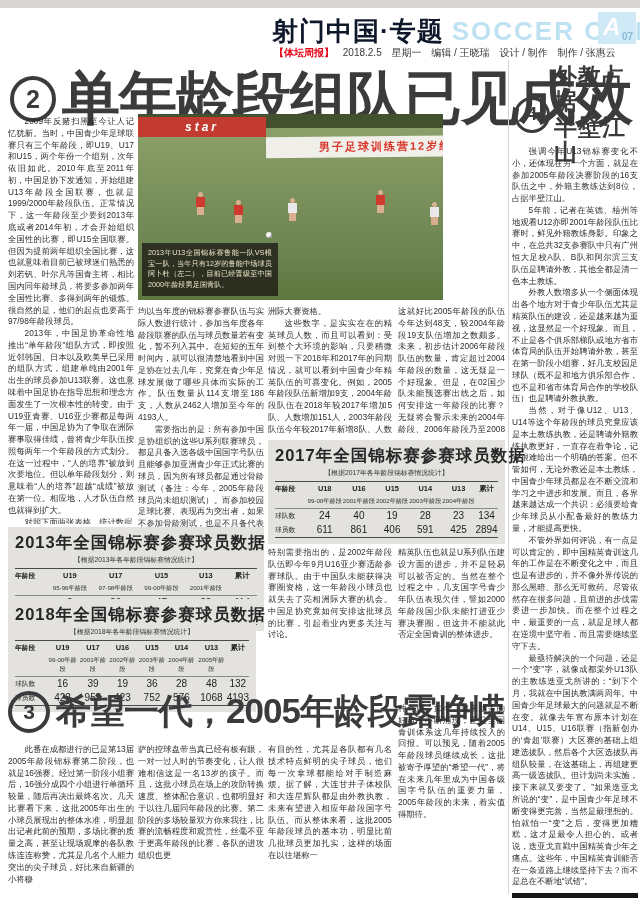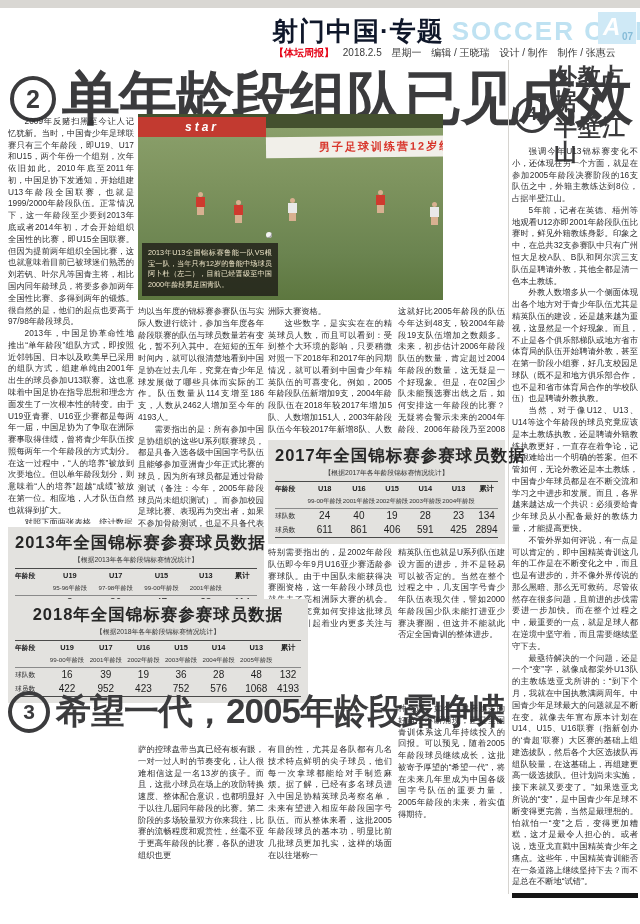--- a/index.html
+++ b/index.html
@@ -185,21 +185,21 @@
             <td class="rowlabel">球员数</td>
             <td class="val">141</td>
             <td class="val">860</td>
             <td class="val">992</td>
             <td class="val">469</td>
             <td class="val">2462</td>
           </tr>
         </tbody>
       </table>
     </div>
-  <div class="tablebox" style="left:8px;top:599px;width:300px;">
+  <div class="tablebox" style="left:8px;top:599px;width:248px;">
       <div class="tb-title">2018年全国锦标赛参赛球员数据</div>
       <div class="tb-src">【根据2018年各年龄段锦标赛情况统计】</div>
       <table class="dtable">
         <tbody>
           <tr>
             <th class="corner">年龄段</th>
             <th class="age">U19</th>
             <th class="age">U17</th>
             <th class="age">U16</th>
             <th class="age">U15</th>
@@ -282,25 +282,28 @@
             <td class="val">2894</td>
           </tr>
         </tbody>
       </table>
     </div>
 
   <div class="h3row">
     <span class="circle-num">3</span>
     <span class="h3-title">希望一代，2005年龄段露峥嵘</span>
   </div>
+  <div class="bodytext" style="left:8px;top:744px;width:126px;height:172px;">
+      <p>此番在成都进行的已是第13届2005年龄段锦标赛第二阶段，也就是16强赛。经过第一阶段小组赛后，16强分成四个小组进行单循环较量，随后再决出最终名次。几天比赛看下来，这批2005年出生的小球员展现出的整体水准，明显超出记者此前的预期，多场比赛的质量之高，甚至让现场观摩的各队教练连连称赞，尤其是几名个人能力突出的尖子球员，好比来自新疆的小将穆</p>
+    </div>
   <div class="bodytext" style="left:138px;top:744px;width:126px;height:172px;">
       <p class="cont">萨的控球盘带当真已经有板有眼，一对一过人时的节奏变化，让人很难相信这是一名13岁的孩子。而且，这批小球员在场上的攻防转换速度、整体配合意识，也都明显好于以往几届同年龄段的比赛。第二阶段的多场较量双方你来我往，比赛的流畅程度和观赏性，丝毫不亚于更高年龄段的比赛，各队的进攻组织也更</p>
     </div>
   <div class="bodytext" style="left:268px;top:744px;width:124px;height:172px;">
-      <p class="cont">有目的性，尤其是各队都有几名技术特点鲜明的尖子球员，他们每一次拿球都能给对手制造麻烦。据了解，已经有多名球员进入中国足协精英球员考察名单，未来有望进入相应年龄段国字号队伍。而从整体来看，这批2005年龄段球员的基本功，明显比前几批球员更加扎实，这样的场面在以往堪称一</p>
+      <p class="cont">有目的性，尤其是各队都有几名技术特点鲜明的尖子球员，他们每一次拿球都能给对手制造麻烦。据了解，大连甘井子体校队和大连星辉队都是由外教执教，未来有望进入相应年龄段国字号队伍。而从整体来看，这批2005年龄段球员的基本功，明显比前几批球员更加扎实，这样的场面在以往堪称一</p>
     </div>
   <div class="bodytext" style="left:398px;top:703px;width:107px;height:172px;">
       <p class="cont">种奇迹。如今，越来越多的好苗子不断涌现，正是全国青训体系这几年持续投入的回报。可以预见，随着2005年龄段球员继续成长，这批被寄予厚望的“希望一代”，将在未来几年里成为中国各级国字号队伍的重要力量，2005年龄段的未来，着实值得期待。</p>
     </div>
 
   <div class="vline"></div>
   <div class="h4row">
     <span class="circle-num">4</span>
     <span class="h4-title">
       <span>外教占据</span><br>

